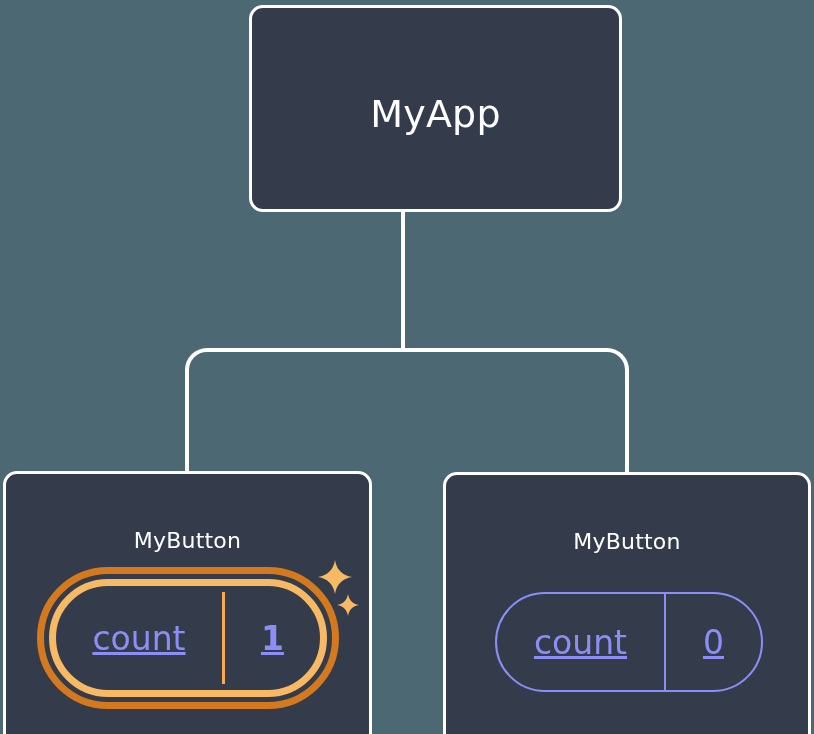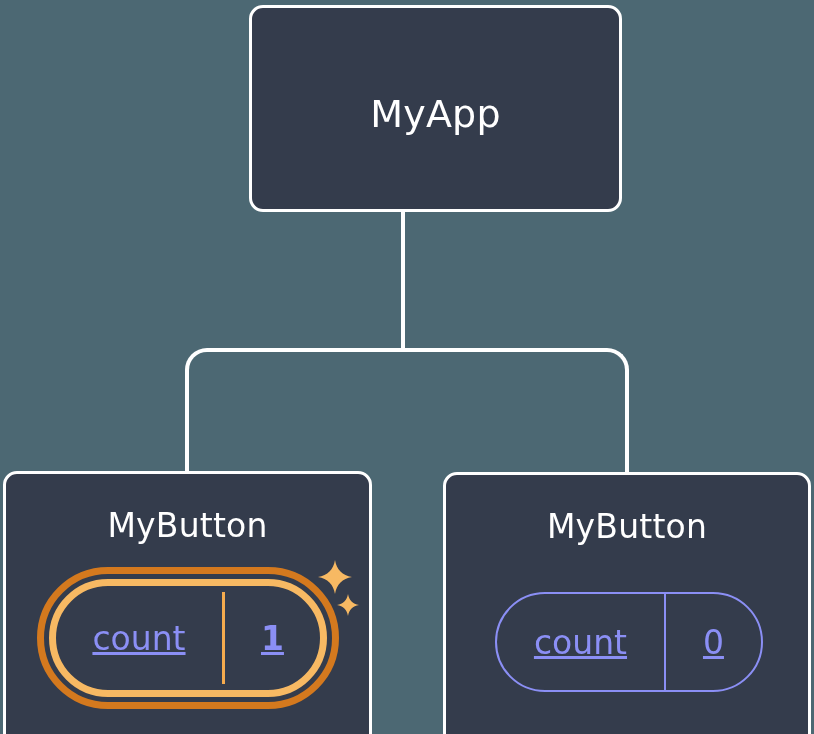--- a/index.html
+++ b/index.html
@@ -85,22 +85,22 @@
     font-weight: 400;
     letter-spacing: 0.2px;
     white-space: nowrap;
   }
   .node-root .node-title {
     top: 84px;
     font-size: 38px;
   }
   .node-child-left .node-title,
   .node-child-right .node-title {
-    top: 32px;
-    font-size: 33px;
+    top: 54px;
+    font-size: 22px;
   }
 
   
   .state-pill {
     position: absolute;
     display: flex;
     align-items: stretch;
     box-sizing: border-box;
     background: transparent;
   }

